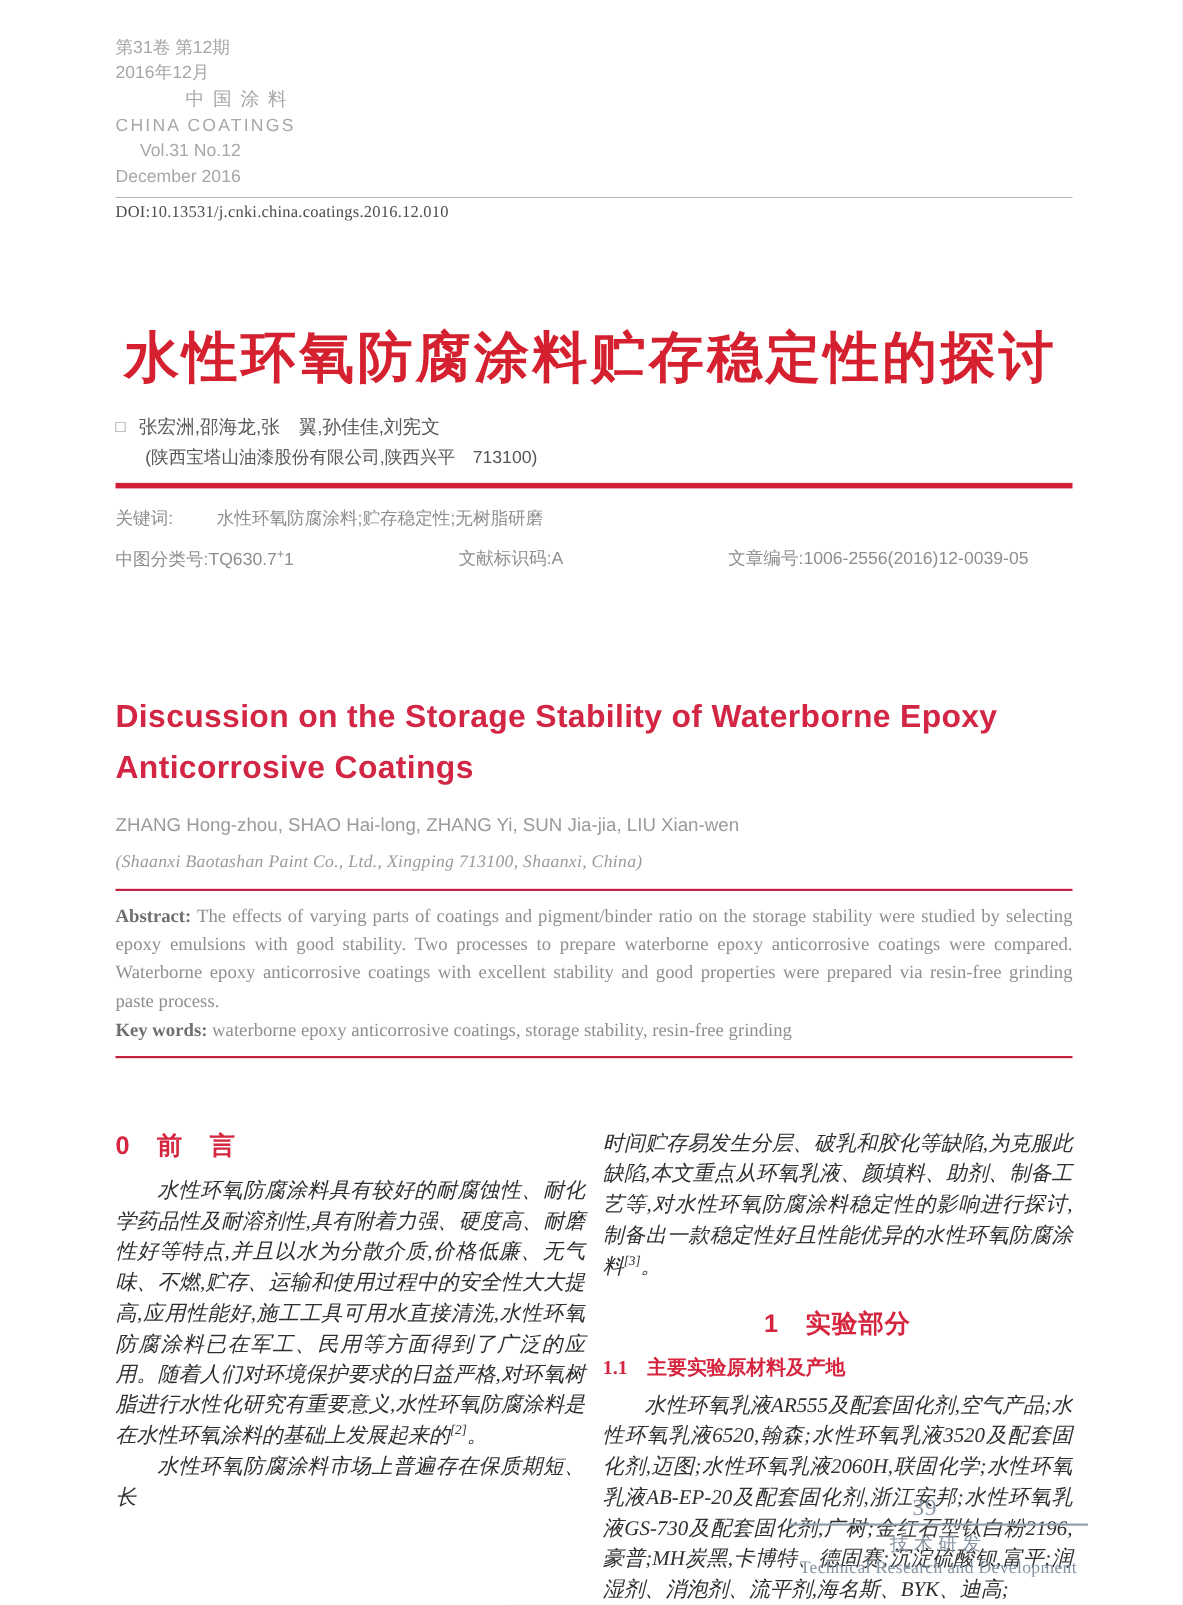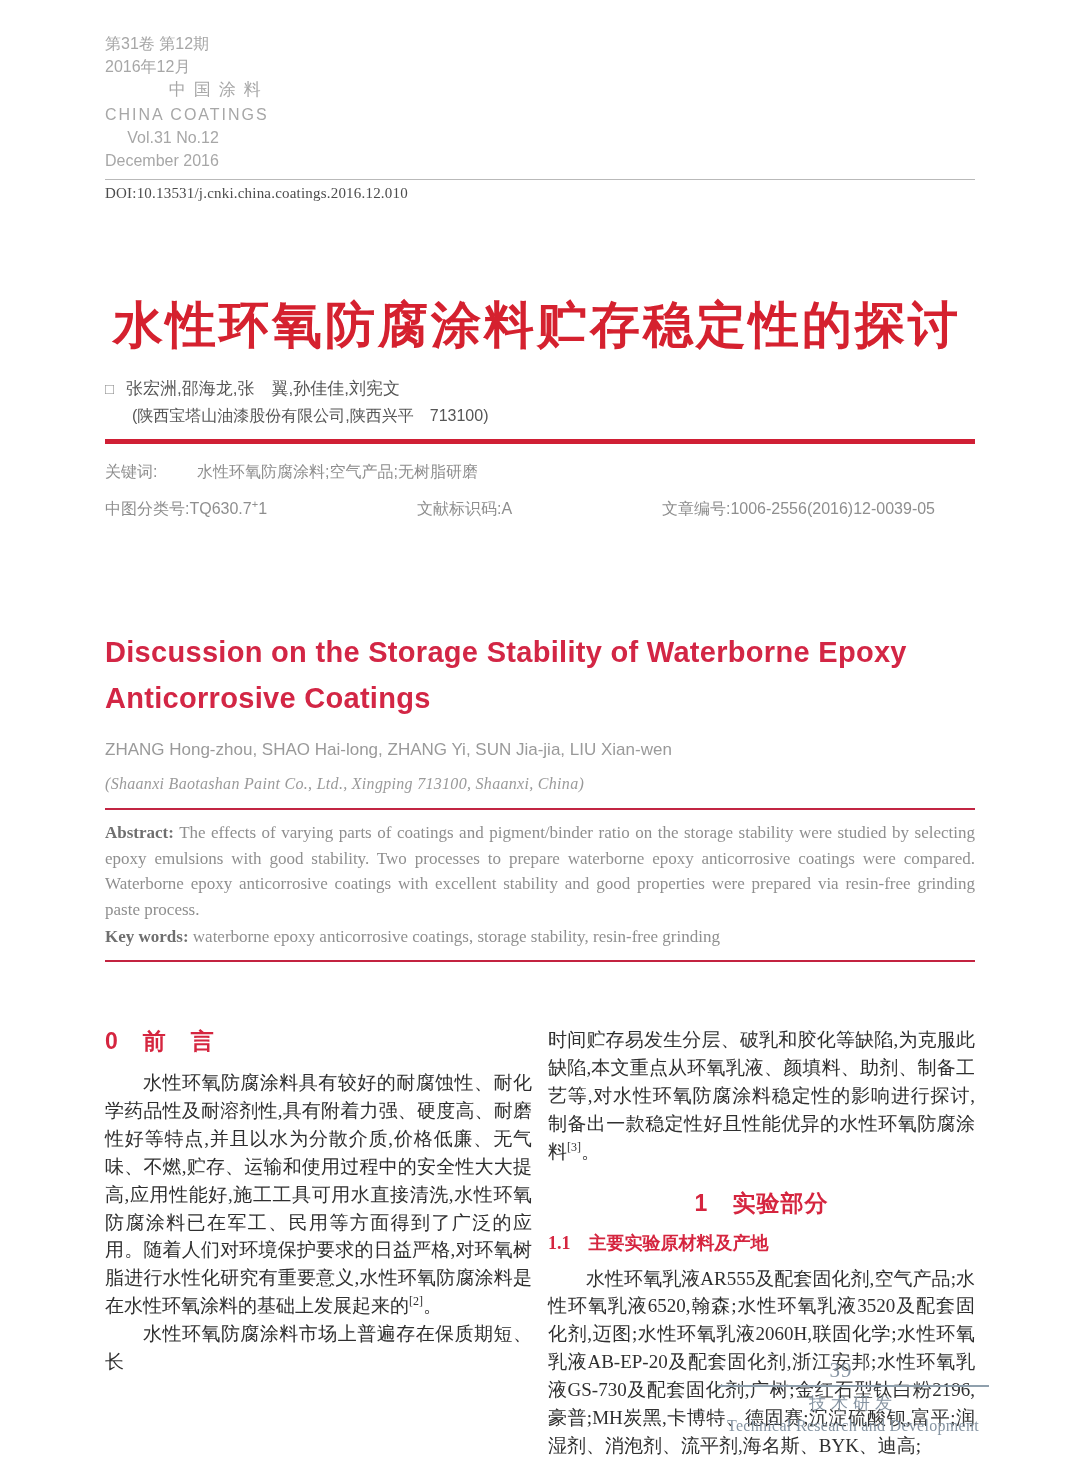--- a/index.html
+++ b/index.html
@@ -67,21 +67,21 @@
   .rule-red-thin{height:2px;background:#c32340;margin-top:10px;}
 
   
   .columns{display:flex;gap:16px;margin-top:64px;}
   .col{flex:1 1 0;min-width:0;}
   .sec-h{font-family:"Liberation Sans","DejaVu Sans",sans-serif;font-weight:700;
     font-size:23px;color:#d5253f;margin:0 0 12px 0;letter-spacing:1px;}
   .sec-h.later{margin-top:22px;text-align:center;}
   .subsec-h{font-family:Liberation Serif, serif;font-weight:700;
     font-size:18px;color:#d5253f;margin:10px 0 10px 0;}
-  .col p{margin:0;font-size:19px;line-height:1.47;text-align:justify;color:#2f2f2f;}
+  .col p{margin:0;font-size:19px;line-height:1.47;text-align:justify;color:#2f2f2f;font-style:italic;}
   .col p.indent{text-indent:2em;}
   .col sup{font-size:12px;line-height:0;}
 
   
   .footnote{margin-top:8px;}
   .fn-rule{width:258px;height:0;border-top:2px solid #6f6f6f;margin-bottom:7px;}
   .fn-line{font-size:16px;color:#8a8a8a;line-height:1.65;}
 
   
   .pfooter{position:absolute;top:1358px;right:86px;width:272px;
@@ -117,21 +117,21 @@
     <div class="cn-authors">
       <span class="author-marker">□</span>
       <span>张宏洲,邵海龙,张　翼,孙佳佳,刘宪文</span>
     </div>
     <div class="cn-affil">(陕西宝塔山油漆股份有限公司,陕西兴平　713100)</div>
     <div class="rule-red-thick"></div>
 
     <div class="cn-abstract">
       <div class="abs-row">
         <span class="abs-label">关键词:</span>
-        <span class="abs-text">水性环氧防腐涂料;空气产品;无树脂研磨</span>
+        <span class="abs-text">水性环氧防腐涂料;贮存稳定性;无树脂研磨</span>
       </div>
       <div class="meta-row">
         <span><span>中图分类号:</span><span>TQ630.7</span><sup>+</sup><span>1</span></span>
         <span><span>文献标识码:</span><span>A</span></span>
         <span><span>文章编号:</span><span>1006-2556(2016)12-0039-05</span></span>
       </div>
     </div>
 
     <div class="en-block">
       <h2 class="en-title">Discussion on the Storage Stability of Waterborne Epoxy Anticorrosive Coatings</h2>

